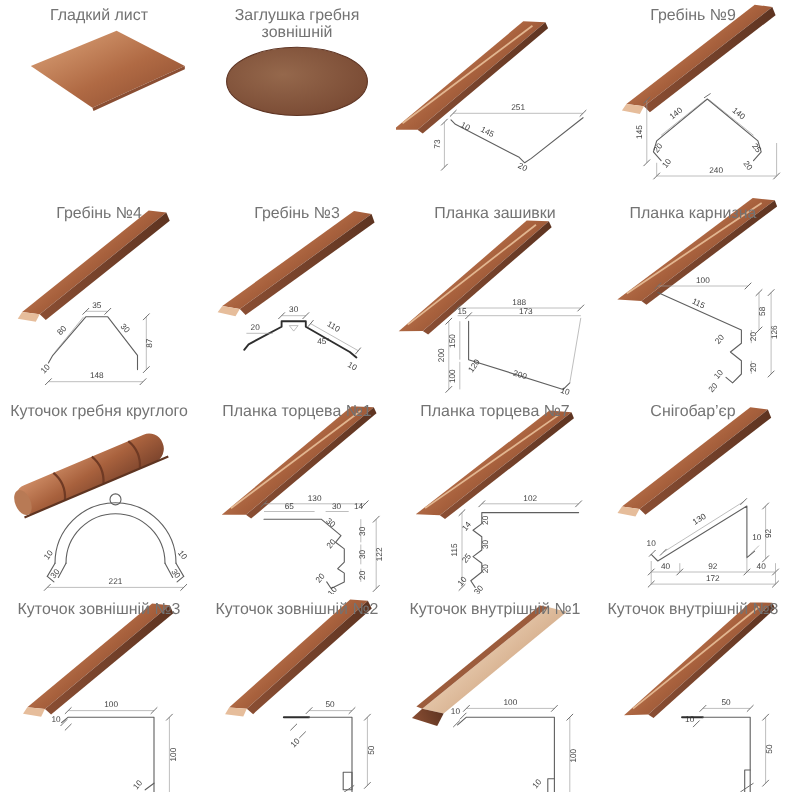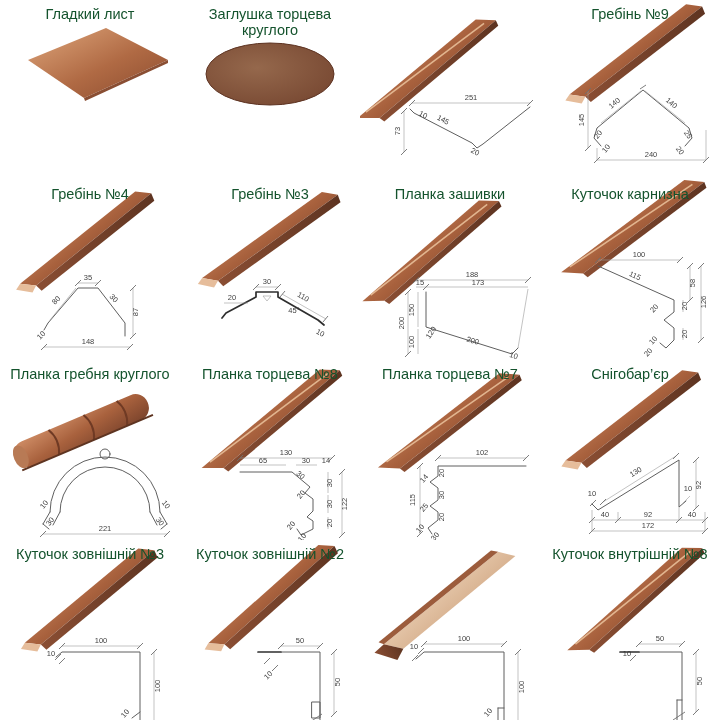--- a/index.html
+++ b/index.html
@@ -1,19 +1,19 @@
 <!DOCTYPE html>
 <html><head>
 <meta charset="utf-8">
 <style>
   html,body{margin:0;padding:0;background:#ffffff;}
   body{width:720px;height:720px;overflow:hidden;font-family:"Liberation Sans",sans-serif;}
   .grid{display:grid;grid-template-columns:repeat(4,180px);grid-template-rows:repeat(4,180px);width:720px;height:720px;}
   .cell{position:relative;overflow:visible;}
-  .title{position:absolute;top:6px;left:6px;right:6px;text-align:center;font-size:14.5px;line-height:1.12;color:#14532d;z-index:2;}
+  .title{position:absolute;top:6px;left:6px;right:6px;text-align:center;font-size:14.5px;line-height:1.12;color:#737373;z-index:2;}
   svg.art{position:absolute;left:0;top:0;z-index:1;}
   .pl{stroke:#5f5f5f;stroke-width:1;fill:none;stroke-linejoin:round;stroke-linecap:round;}
   .plb{stroke:#2e2e2e;stroke-width:1.7;fill:none;stroke-linejoin:round;stroke-linecap:round;}
   .dl{stroke:#9b9b9b;stroke-width:.6;fill:none;}
   .tk{stroke:#6e6e6e;stroke-width:.9;}
   text.dt{font-size:7.5px;fill:#3f3f3f;text-anchor:middle;font-family:"Liberation Sans",sans-serif;}
 </style>
 </head>
 <body>
 
@@ -64,21 +64,21 @@
 
   <div class="cell">
     <div class="title">Гладкий лист</div>
     <svg class="art" width="180" height="180" viewBox="0 0 180 180">
       <polygon points="28,60 106,28 168,60 84,98" fill="url(#cop3)"></polygon>
       <polygon points="84,98 168,60 168,63 85,101" fill="#8a4e33"></polygon>
     </svg>
   </div>
 
   <div class="cell">
-    <div class="title">Заглушка торцева круглого</div>
+    <div class="title">Заглушка гребня зовнішній</div>
     <svg class="art" width="180" height="180" viewBox="0 0 180 180">
       <ellipse cx="90" cy="74" rx="64" ry="31" fill="url(#plugG)" stroke="#5e3423" stroke-width="1"></ellipse>
     </svg>
   </div>
 
   <div class="cell">
     <svg class="art" width="180" height="180" viewBox="0 0 180 180">
       <use href="#stripB" transform="translate(66,70) rotate(-24)"></use>
       <g>
         <line class="dl" x1="52" y1="103" x2="170" y2="103"></line>
@@ -199,21 +199,21 @@
         <text class="dt" x="54" y="162" transform="rotate(-90 54,162)">100</text>
         <text class="dt" x="73" y="154" transform="rotate(-55 73,154)">120</text>
         <text class="dt" x="112" y="163" transform="rotate(17 112,163)">200</text>
         <text class="dt" x="153" y="178" transform="rotate(17 153,178)">10</text>
         <line class="dl" x1="168" y1="109" x2="158" y2="168"></line>
       </g>
     </svg>
   </div>
 
   <div class="cell">
-    <div class="title">Куточок карнизна</div>
+    <div class="title">Планка карнизна</div>
     <svg class="art" width="180" height="180" viewBox="0 0 180 180">
       <use href="#stripB" transform="translate(92,48) rotate(-21)"></use>
       <g>
         <line class="dl" x1="58" y1="80" x2="140" y2="80"></line>
         <line class="tk" x1="55" y1="83" x2="61" y2="77"></line>
           <line class="tk" x1="137" y1="83" x2="143" y2="77"></line>
         <text class="dt" x="99" y="77">100</text>
         <path class="pl" d="M58,86 L134,120 L134,132 L124,140 L134,148 L134,160 L126,168 L120,163"></path>
         <text class="dt" x="94" y="98" transform="rotate(25 94,98)">115</text>
         <line class="dl" x1="150" y1="86" x2="150" y2="120"></line>
@@ -229,21 +229,21 @@
         <text class="dt" x="116" y="130" transform="rotate(-48 116,130)">20</text>
         <line class="dl" x1="143" y1="148" x2="143" y2="160"></line>
         <text class="dt" x="147" y="154" transform="rotate(-90 147,154)">20</text>
         <text class="dt" x="115" y="162" transform="rotate(-48 115,162)">10</text>
         <text class="dt" x="110" y="174" transform="rotate(-48 110,174)">20</text>
       </g>
     </svg>
   </div>
 
   <div class="cell">
-    <div class="title">Планка гребня круглого</div>
+    <div class="title">Куточок гребня круглого</div>
     <svg class="art" width="180" height="180" viewBox="0 0 180 180">
       <g transform="translate(82,72) rotate(-23)">
         <rect x="-72" y="-15" width="144" height="27" rx="13" fill="url(#cop1)"></rect>
         <path d="M-30,-15 q7,13 0,27" stroke="#6f3a24" stroke-width="2" fill="none"></path>
         <path d="M8,-15 q7,13 0,27" stroke="#6f3a24" stroke-width="2" fill="none"></path>
         <path d="M44,-15 q7,13 0,27" stroke="#6f3a24" stroke-width="2" fill="none"></path>
         <ellipse cx="-66" cy="-1" rx="7" ry="12" fill="#b87a55"></ellipse>
         <line x1="-70" y1="12" x2="72" y2="12" stroke="#5e3421" stroke-width="2"></line>
       </g>
       <g>
@@ -262,21 +262,21 @@
         <text class="dt" x="158" y="163" transform="rotate(52 158,163)">30</text>
         <line class="dl" x1="43" y1="174" x2="167" y2="174"></line>
         <line class="tk" x1="40" y1="177" x2="46" y2="171"></line>
           <line class="tk" x1="164" y1="177" x2="170" y2="171"></line>
         <text class="dt" x="105" y="171">221</text>
       </g>
     </svg>
   </div>
 
   <div class="cell">
-    <div class="title">Планка торцева №8</div>
+    <div class="title">Планка торцева №1</div>
     <svg class="art" width="180" height="180" viewBox="0 0 180 180">
       <use href="#stripB" transform="translate(90,60) rotate(-24)"></use>
       <g>
         <line class="dl" x1="60" y1="98" x2="152" y2="98"></line>
         <line class="tk" x1="57" y1="101" x2="63" y2="95"></line>
           <line class="tk" x1="149" y1="101" x2="155" y2="95"></line>
         <text class="dt" x="106" y="95">130</text>
         <line class="dl" x1="60" y1="105" x2="106" y2="105"></line>
         <text class="dt" x="83" y="103">65</text>
         <line class="dl" x1="116" y1="105" x2="137" y2="105"></line>
@@ -404,20 +404,21 @@
         <line class="tk" x1="151" y1="115" x2="157" y2="109"></line>
           <line class="tk" x1="151" y1="177" x2="157" y2="171"></line>
         <text class="dt" x="160" y="142" transform="rotate(-90 160,142)">50</text>
         <rect class="pl" x="132" y="162" width="8" height="16"></rect>
         <line class="tk" x1="130" y1="182" x2="142" y2="174"></line>
       </g>
     </svg>
   </div>
 
   <div class="cell">
+    <div class="title">Куточок внутрішній №1</div>
     <svg class="art" width="180" height="180" viewBox="0 0 180 180">
       <use href="#stripC" transform="translate(90,66) rotate(-24)"></use>
       <g>
         <text class="dt" x="54" y="109">10</text>
         <line class="tk" x1="58" y1="114" x2="64" y2="108"></line>
           <line class="tk" x1="52" y1="121" x2="58" y2="115"></line>
         <line class="dl" x1="64" y1="104" x2="144" y2="104"></line>
         <line class="tk" x1="61" y1="107" x2="67" y2="101"></line>
           <line class="tk" x1="141" y1="107" x2="147" y2="101"></line>
         <text class="dt" x="104" y="101">100</text>

